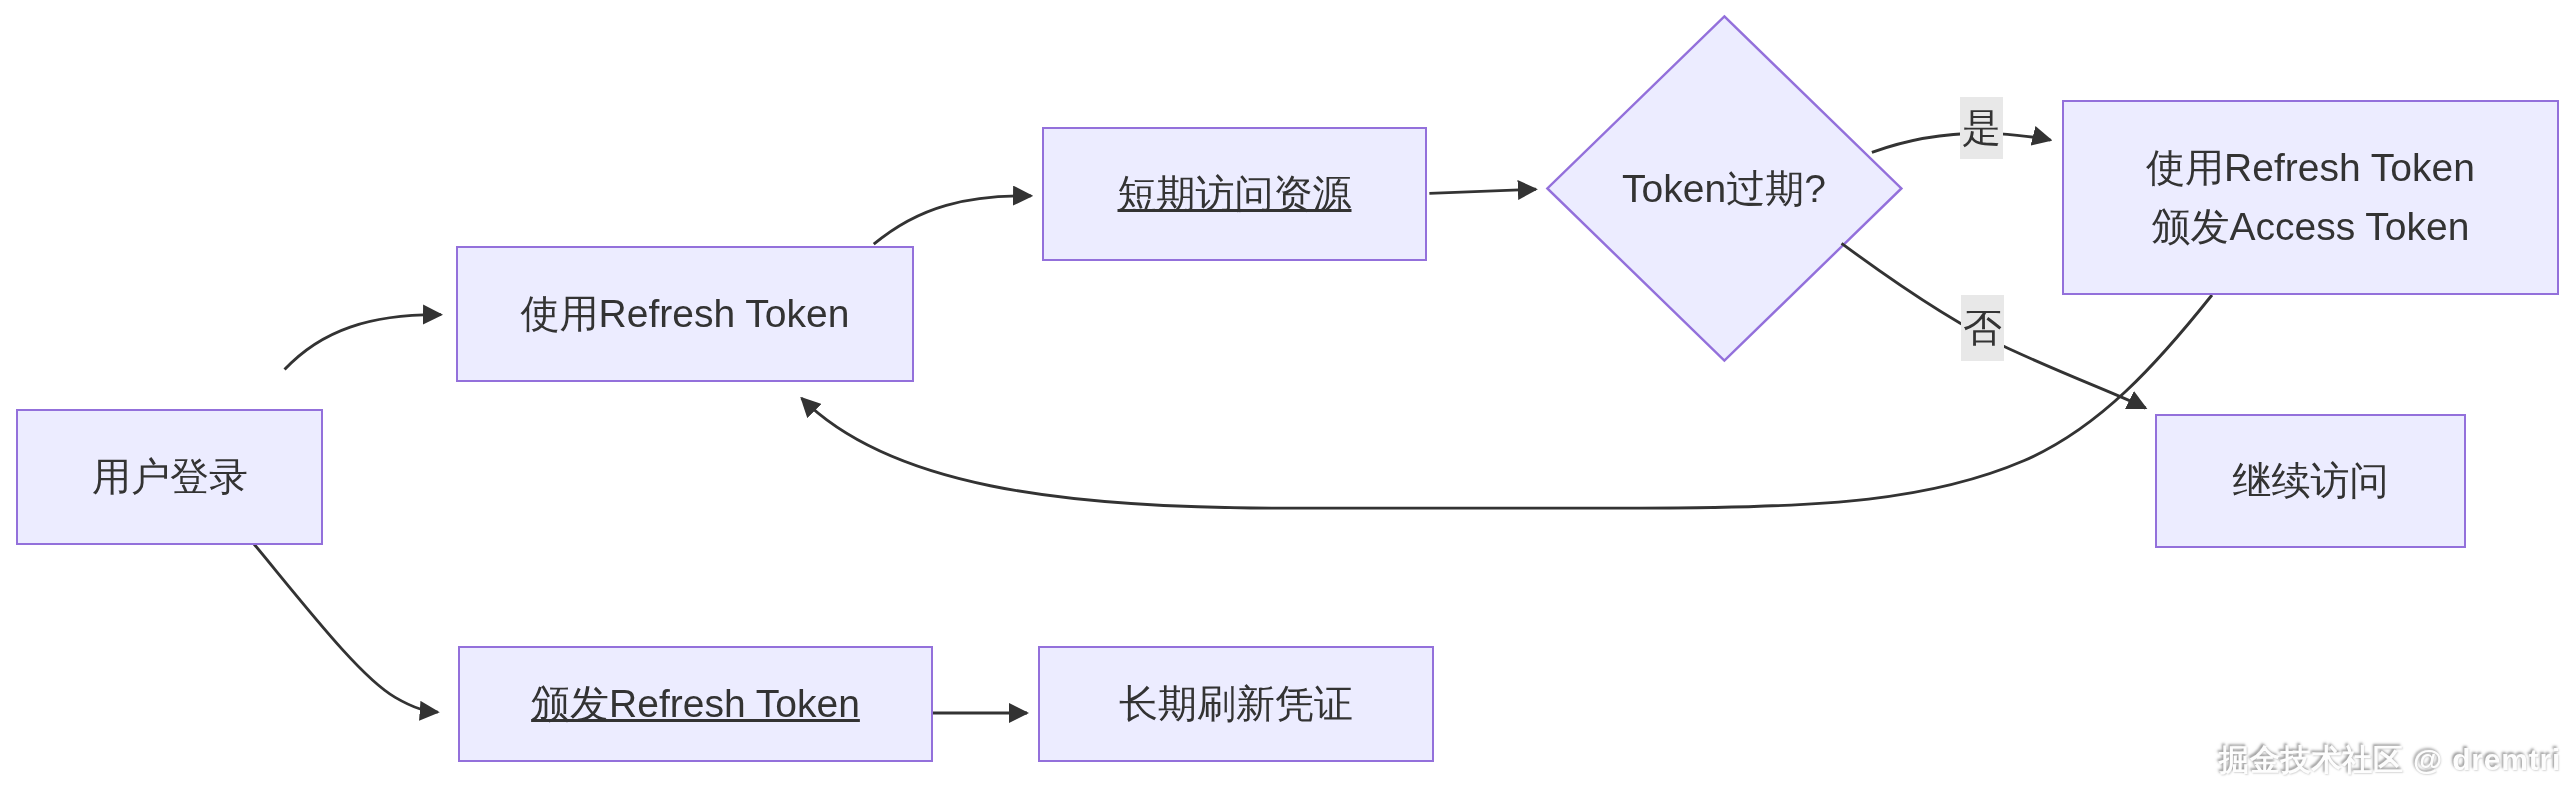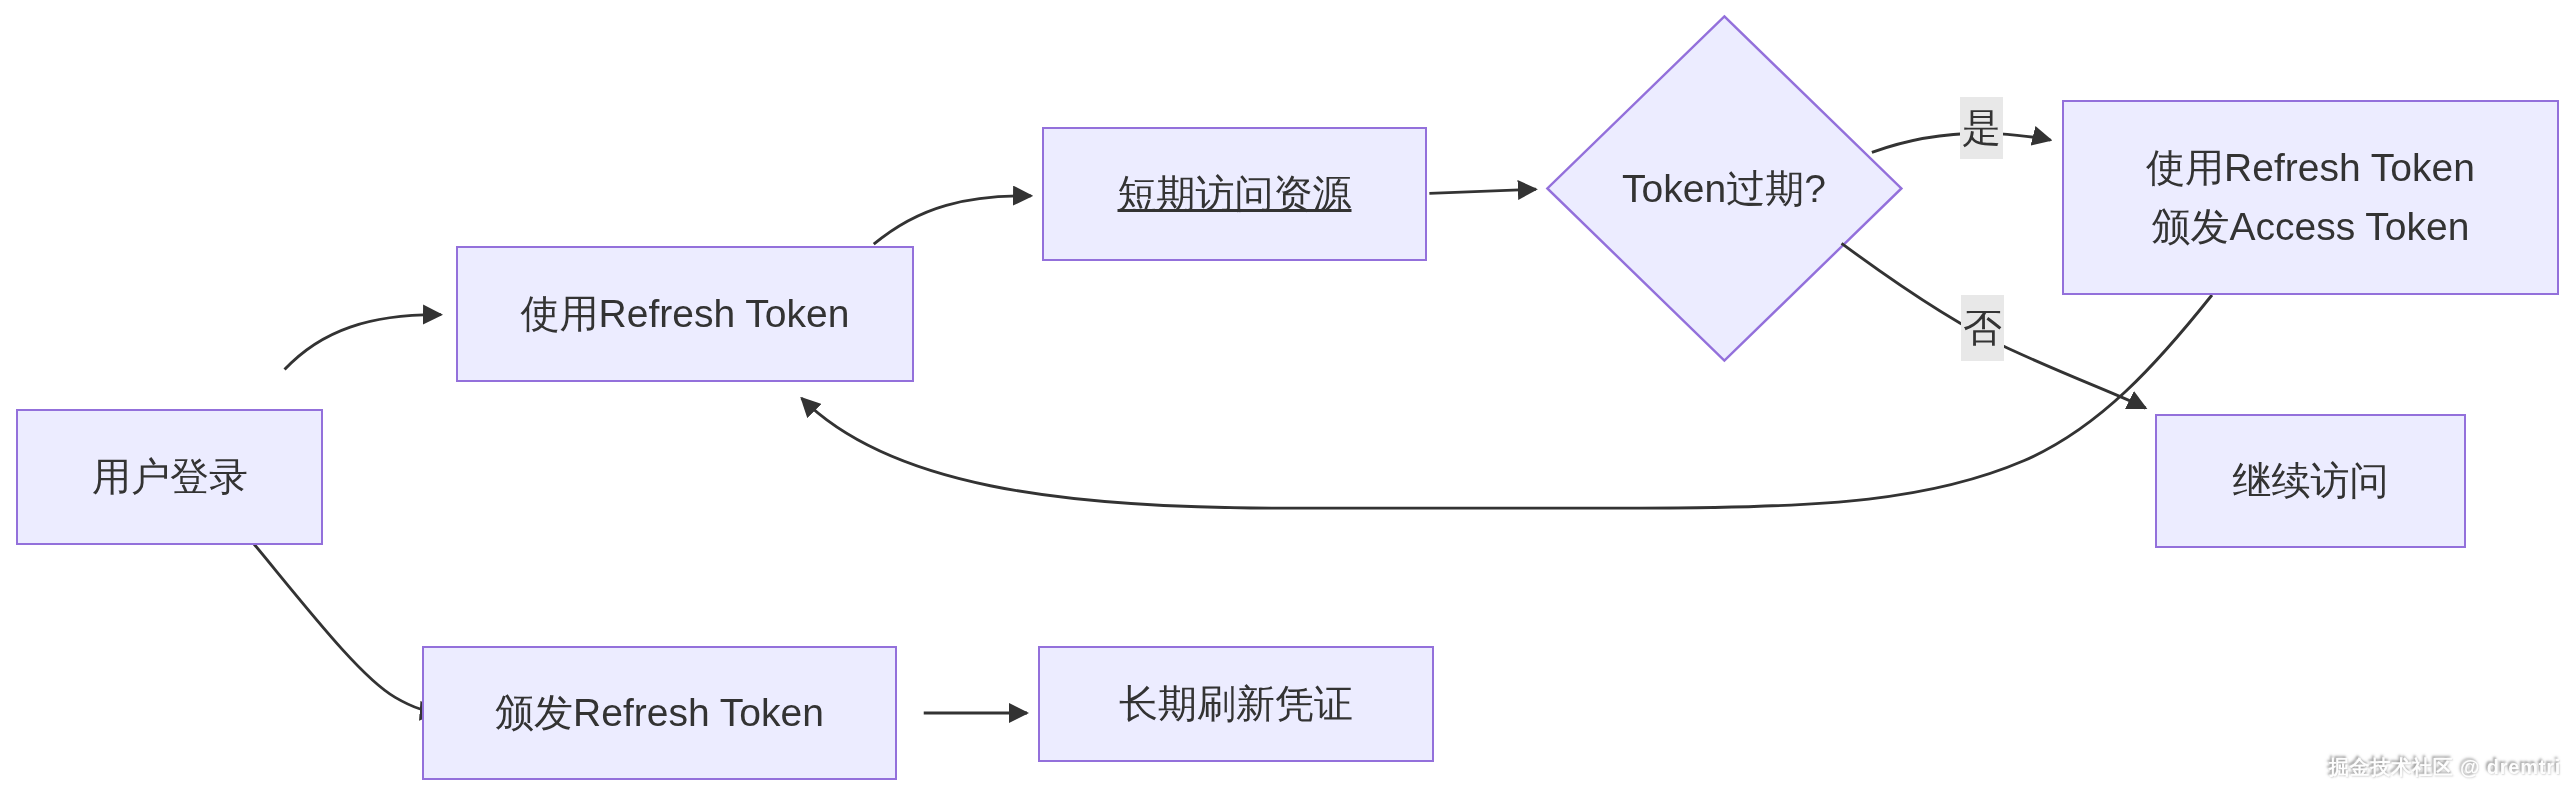--- a/index.html
+++ b/index.html
@@ -42,21 +42,21 @@
     justify-content: center;
     background: #e8e8e8;
     font-size: 39px;
     color: #333333;
     box-sizing: border-box;
   }
   .watermark {
     position: absolute;
     right: 14.8px;
     bottom: 18px;
-    font-size: 20px;
+    font-size: 30px;
     font-weight: bold;
     letter-spacing: 0.8px;
     color: #fdfdfd;
     text-shadow: -1.6px -1.6px 2.5px rgba(125,125,125,0.75), 0.8px 0.8px 1.6px rgba(215,215,215,0.95);
   }
 </style>
 </head>
 <body>
 
 <div class="canvas">
@@ -102,21 +102,21 @@
     <span class="multiline">
       <span>使用Refresh Token</span>
       <span>颁发Access Token</span>
     </span>
   </div>
 
   <div class="node" style="left:2155px; top:414px; width:311px; height:134px;text-align:right;">
     <span>继续访问</span>
   </div>
 
-  <div class="node" style="left:422px; top:646px; width:475px; height:134px;">
+  <div class="node" style="left:458px; top:646px; width:475px; height:116px;text-decoration:underline;">
     <span>颁发Refresh Token</span>
   </div>
 
   <div class="node" style="left:1038px; top:646px; width:396px; height:116px;">
     <span>长期刷新凭证</span>
   </div>
 
   <div class="edge-label" style="left:1960px; top:97px; width:43px; height:62px;">
     <span>是</span>
   </div>

